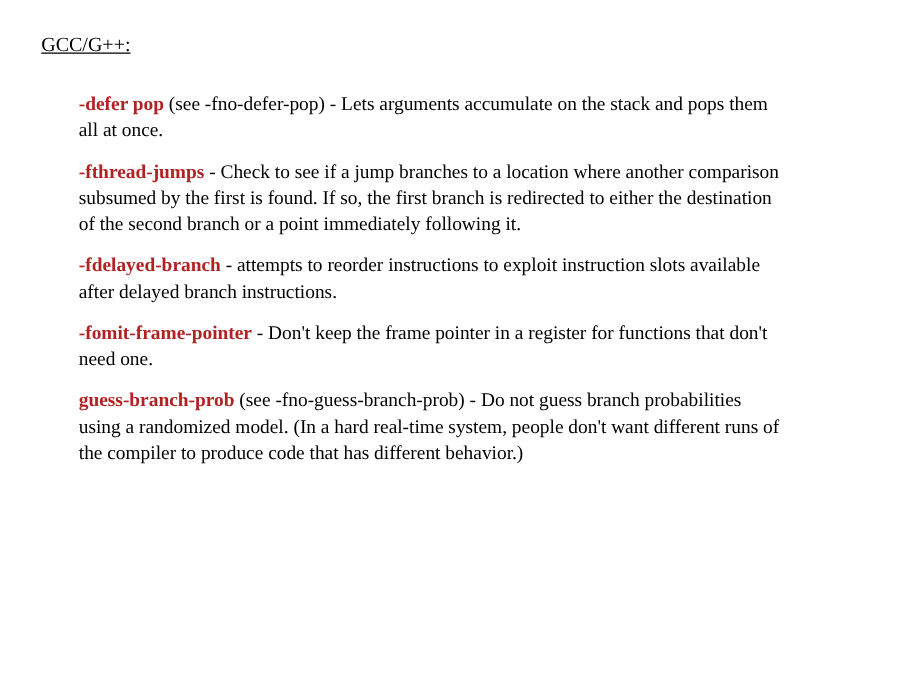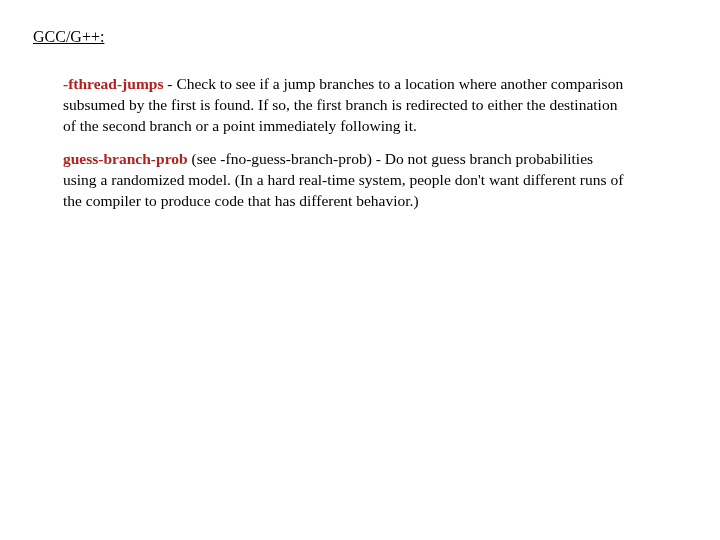--- a/index.html
+++ b/index.html
@@ -53,23 +53,26 @@
 </head>
 <body>
 
 <div class="page">
 
   <h1 class="title">GCC/G++:</h1>
 
 
   <div class="flag-list">
 
+    <p class="flag-item"><span class="flag-name">-defer pop</span><span class="flag-desc"> (see -fno-defer-pop) - Lets arguments accumulate on the stack and pops them all at once.</span></p>
 
     <p class="flag-item"><span class="flag-name">-fthread-jumps</span><span class="flag-desc"> - Check to see if a jump branches to a location where another comparison subsumed by the first is found. If so, the first branch is redirected to either the destination of the second branch or a point immediately following it.</span></p>
 
+    <p class="flag-item"><span class="flag-name">-fdelayed-branch</span><span class="flag-desc"> - attempts to reorder instructions to exploit instruction slots available after delayed branch instructions.</span></p>
 
+    <p class="flag-item"><span class="flag-name">-fomit-frame-pointer</span><span class="flag-desc"> - Don't keep the frame pointer in a register for functions that don't need one.</span></p>
 
     <p class="flag-item"><span class="flag-name">guess-branch-prob</span><span class="flag-desc"> (see -fno-guess-branch-prob) - Do not guess branch probabilities using a randomized model. (In a hard real-time system, people don't want different runs of the compiler to produce code that has different behavior.)</span></p>
 
 
   </div>
 
 </div>
 
 </body></html>

